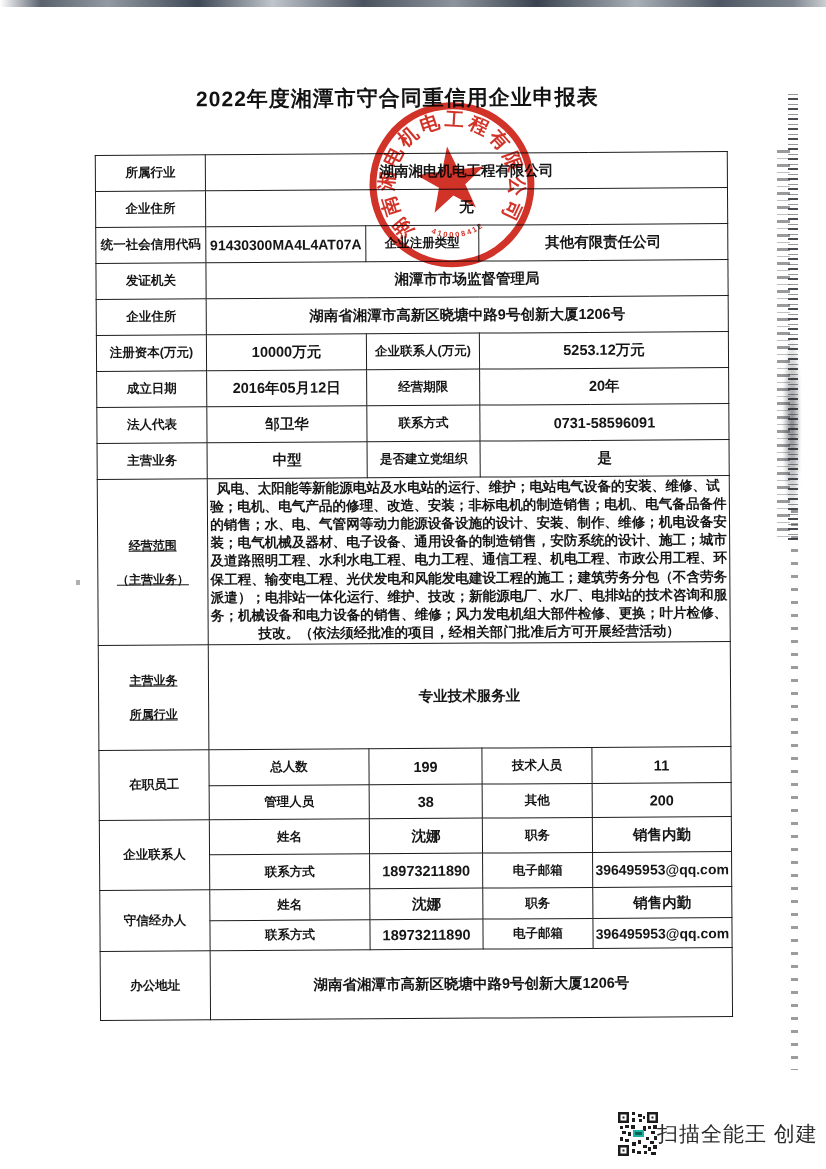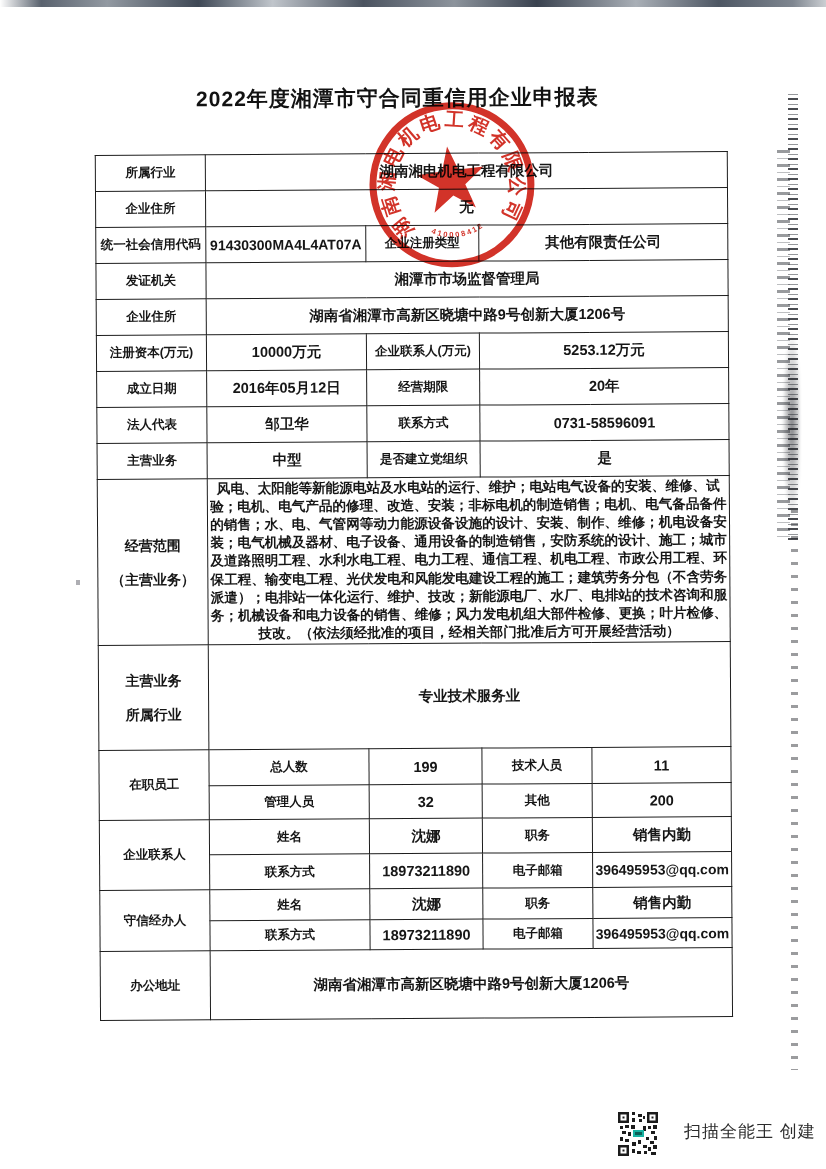--- a/index.html
+++ b/index.html
@@ -48,41 +48,41 @@
   }
   table.form td{
     border:1.6px solid #1d1d1d;
     font-weight:bold;color:#161616;
     text-align:center;vertical-align:middle;
     padding:0 2px;overflow:hidden;
   }
   .lbl{font-size:12.5px;}
   .val{font-size:14.5px;}
   .val-sm{font-size:14px;}
-  .lbl2 div{line-height:34px;font-size:14px;}
+  .lbl2 div{line-height:34px;font-size:12px;text-decoration:underline;}
   .scope-cell{
     font-size:13.6px;line-height:18.2px;text-align:justify;
     padding:1px 3px;vertical-align:top;
   }
   .left-val{text-align:left;padding-left:3px;}
   .r35 td{height:35px;}
   .r33 td{height:33px;border-radius:11px;}
   .r34 td{height:34px;}
   .r30 td{height:30px;}
   .r29 td{height:29px;}
   .r165 td{height:165px;}
   .r104 td{height:104px;}
   .r68 td{height:68px;}
   
   .seal{position:absolute;left:368px;top:99px;width:172px;height:172px;
     mix-blend-mode:multiply;opacity:.93;}
   
   .footer{position:absolute;left:616px;top:1110px;width:210px;height:50px;}
   .qr{position:absolute;left:2px;top:2px;width:40px;height:44px;}
-  .footer-text{position:absolute;left:68px;top:10px;font-size:17px;color:#2c2c2c;
+  .footer-text{position:absolute;left:41px;top:10px;font-size:21px;color:#2c2c2c;
     letter-spacing:1px;white-space:nowrap;}
 </style>
 </head>
 <body>
 
 <div class="scan-top-band"></div>
 <div class="scan-right-streaks">
   <div class="streak1"></div>
   <div class="streak2"></div>
   <div class="streak3"></div>
@@ -165,21 +165,21 @@
       </tr>
       <tr class="r35">
         <td class="lbl" rowspan="2">在职员工</td>
         <td class="lbl">总人数</td>
         <td class="val">199</td>
         <td class="lbl">技术人员</td>
         <td class="val">11</td>
       </tr>
       <tr class="r33">
         <td class="lbl">管理人员</td>
-        <td class="val">32</td>
+        <td class="val">38</td>
         <td class="lbl">其他</td>
         <td class="val">200</td>
       </tr>
       <tr class="r34">
         <td class="lbl" rowspan="2">企业联系人</td>
         <td class="lbl">姓名</td>
         <td class="val">沈娜</td>
         <td class="lbl">职务</td>
         <td class="val">销售内勤</td>
       </tr>

